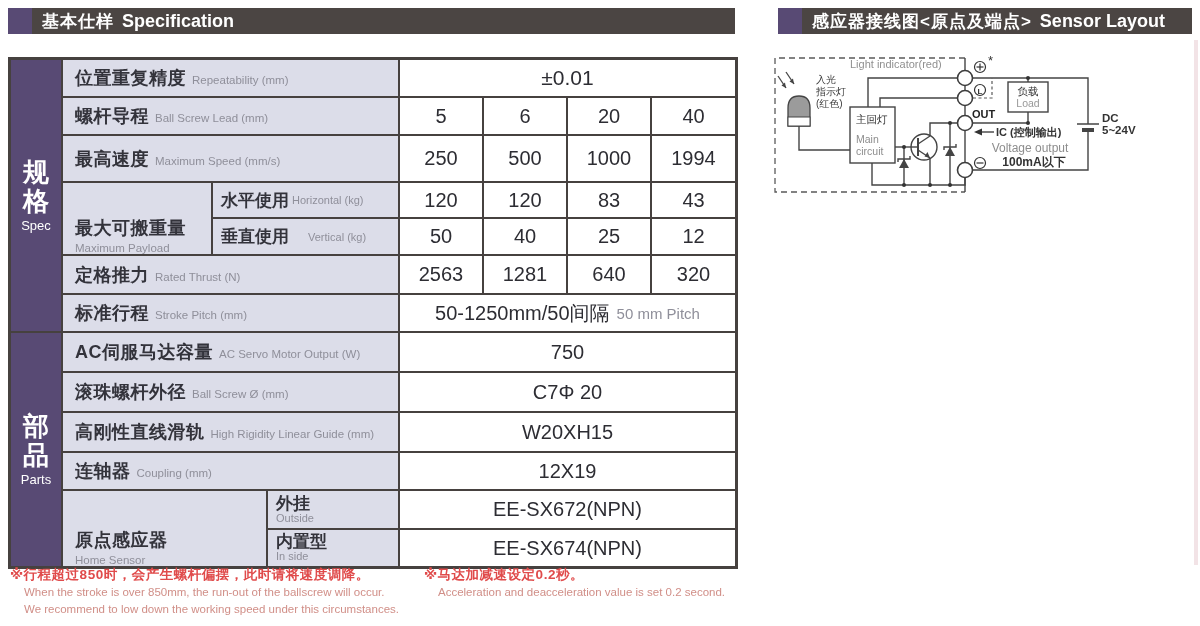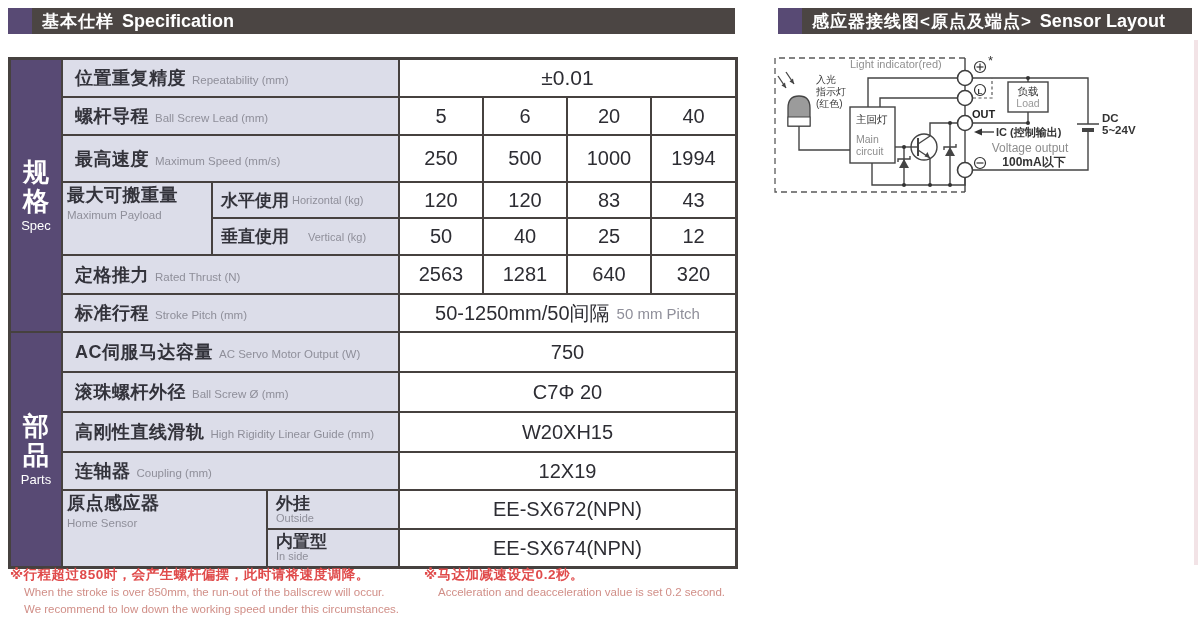--- a/index.html
+++ b/index.html
@@ -16,21 +16,21 @@
     grid-template-columns:52px 150px 55px 132px 84px 84px 84px 85px;
     grid-template-rows:38px 38px 47px 36px 37px 39px 38px 40px 40px 40px 38px 39px 38px;
     border:2px solid #46413f;background:#fff;}
   .cell{border:1px solid #46413f;box-sizing:border-box;display:flex;align-items:center;overflow:hidden;}
   .side{background:#584a74;color:#fff;flex-direction:column;justify-content:center;}
   .side-zh{width:1.1em;word-break:break-all;font-size:26px;font-weight:700;line-height:1.12;text-align:center;}
   .side-en{font-size:13px;margin-top:2px;}
   .lbl{background:#dcdde9;padding-left:12px;}
   .lbl-zh{font-size:18px;font-weight:600;color:#33333b;letter-spacing:0.5px;}
   .lbl-en{font-size:11.5px;color:#8f8f9a;margin-left:6px;}
-  .lbl2{background:#dcdde9;flex-direction:column;align-items:flex-start;justify-content:flex-start;padding-left:4px;}
+  .lbl2{background:#dcdde9;flex-direction:column;align-items:flex-start;justify-content:flex-end;padding-left:12px;}
   .lbl2 .lbl-en{margin-left:0;margin-top:2px;}
   .sub{background:#dcdde9;padding-left:8px;}
   .sub-zh{font-size:17px;font-weight:600;color:#33333b;}
   .sub-en{font-size:11px;color:#8f8f9a;margin-left:3px;}
   .sub2{background:#dcdde9;flex-direction:column;align-items:flex-start;justify-content:center;padding-left:8px;line-height:1.05;}
   .val{justify-content:center;font-size:20px;color:#2d2d33;background:#fff;}
   .val-note{font-size:15px;color:#8f8f9a;margin-left:7px;}
   
   .note{position:absolute;top:566px;}
   .note-zh{color:#e04b4b;font-size:13.5px;font-weight:700;letter-spacing:0.5px;}

